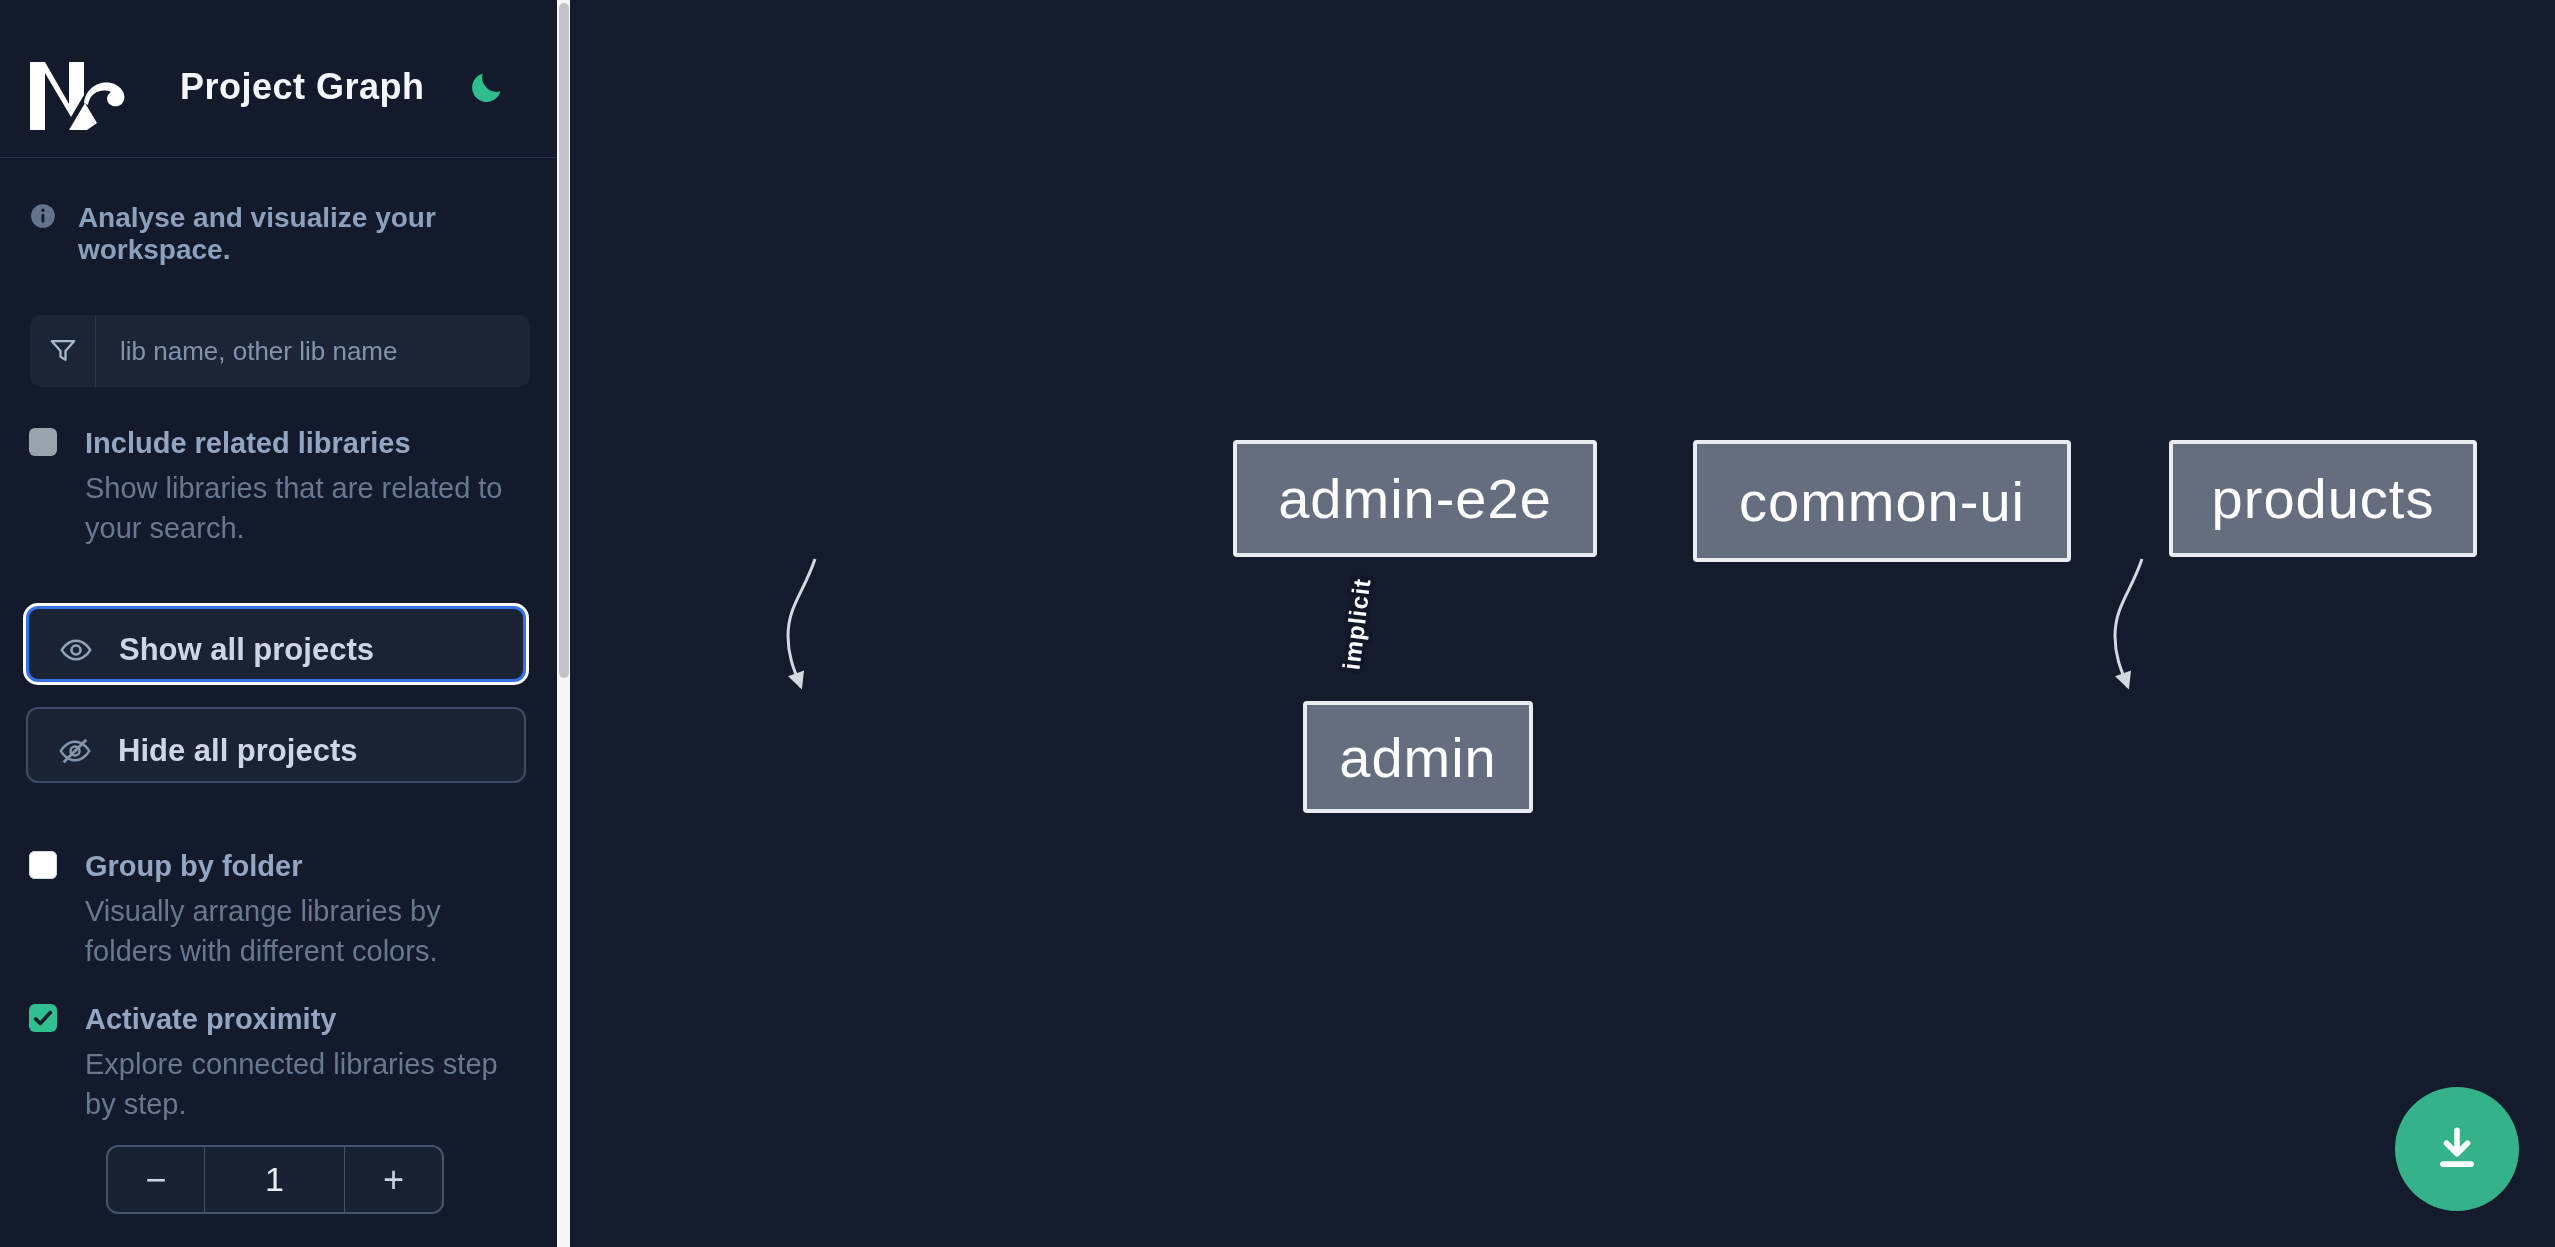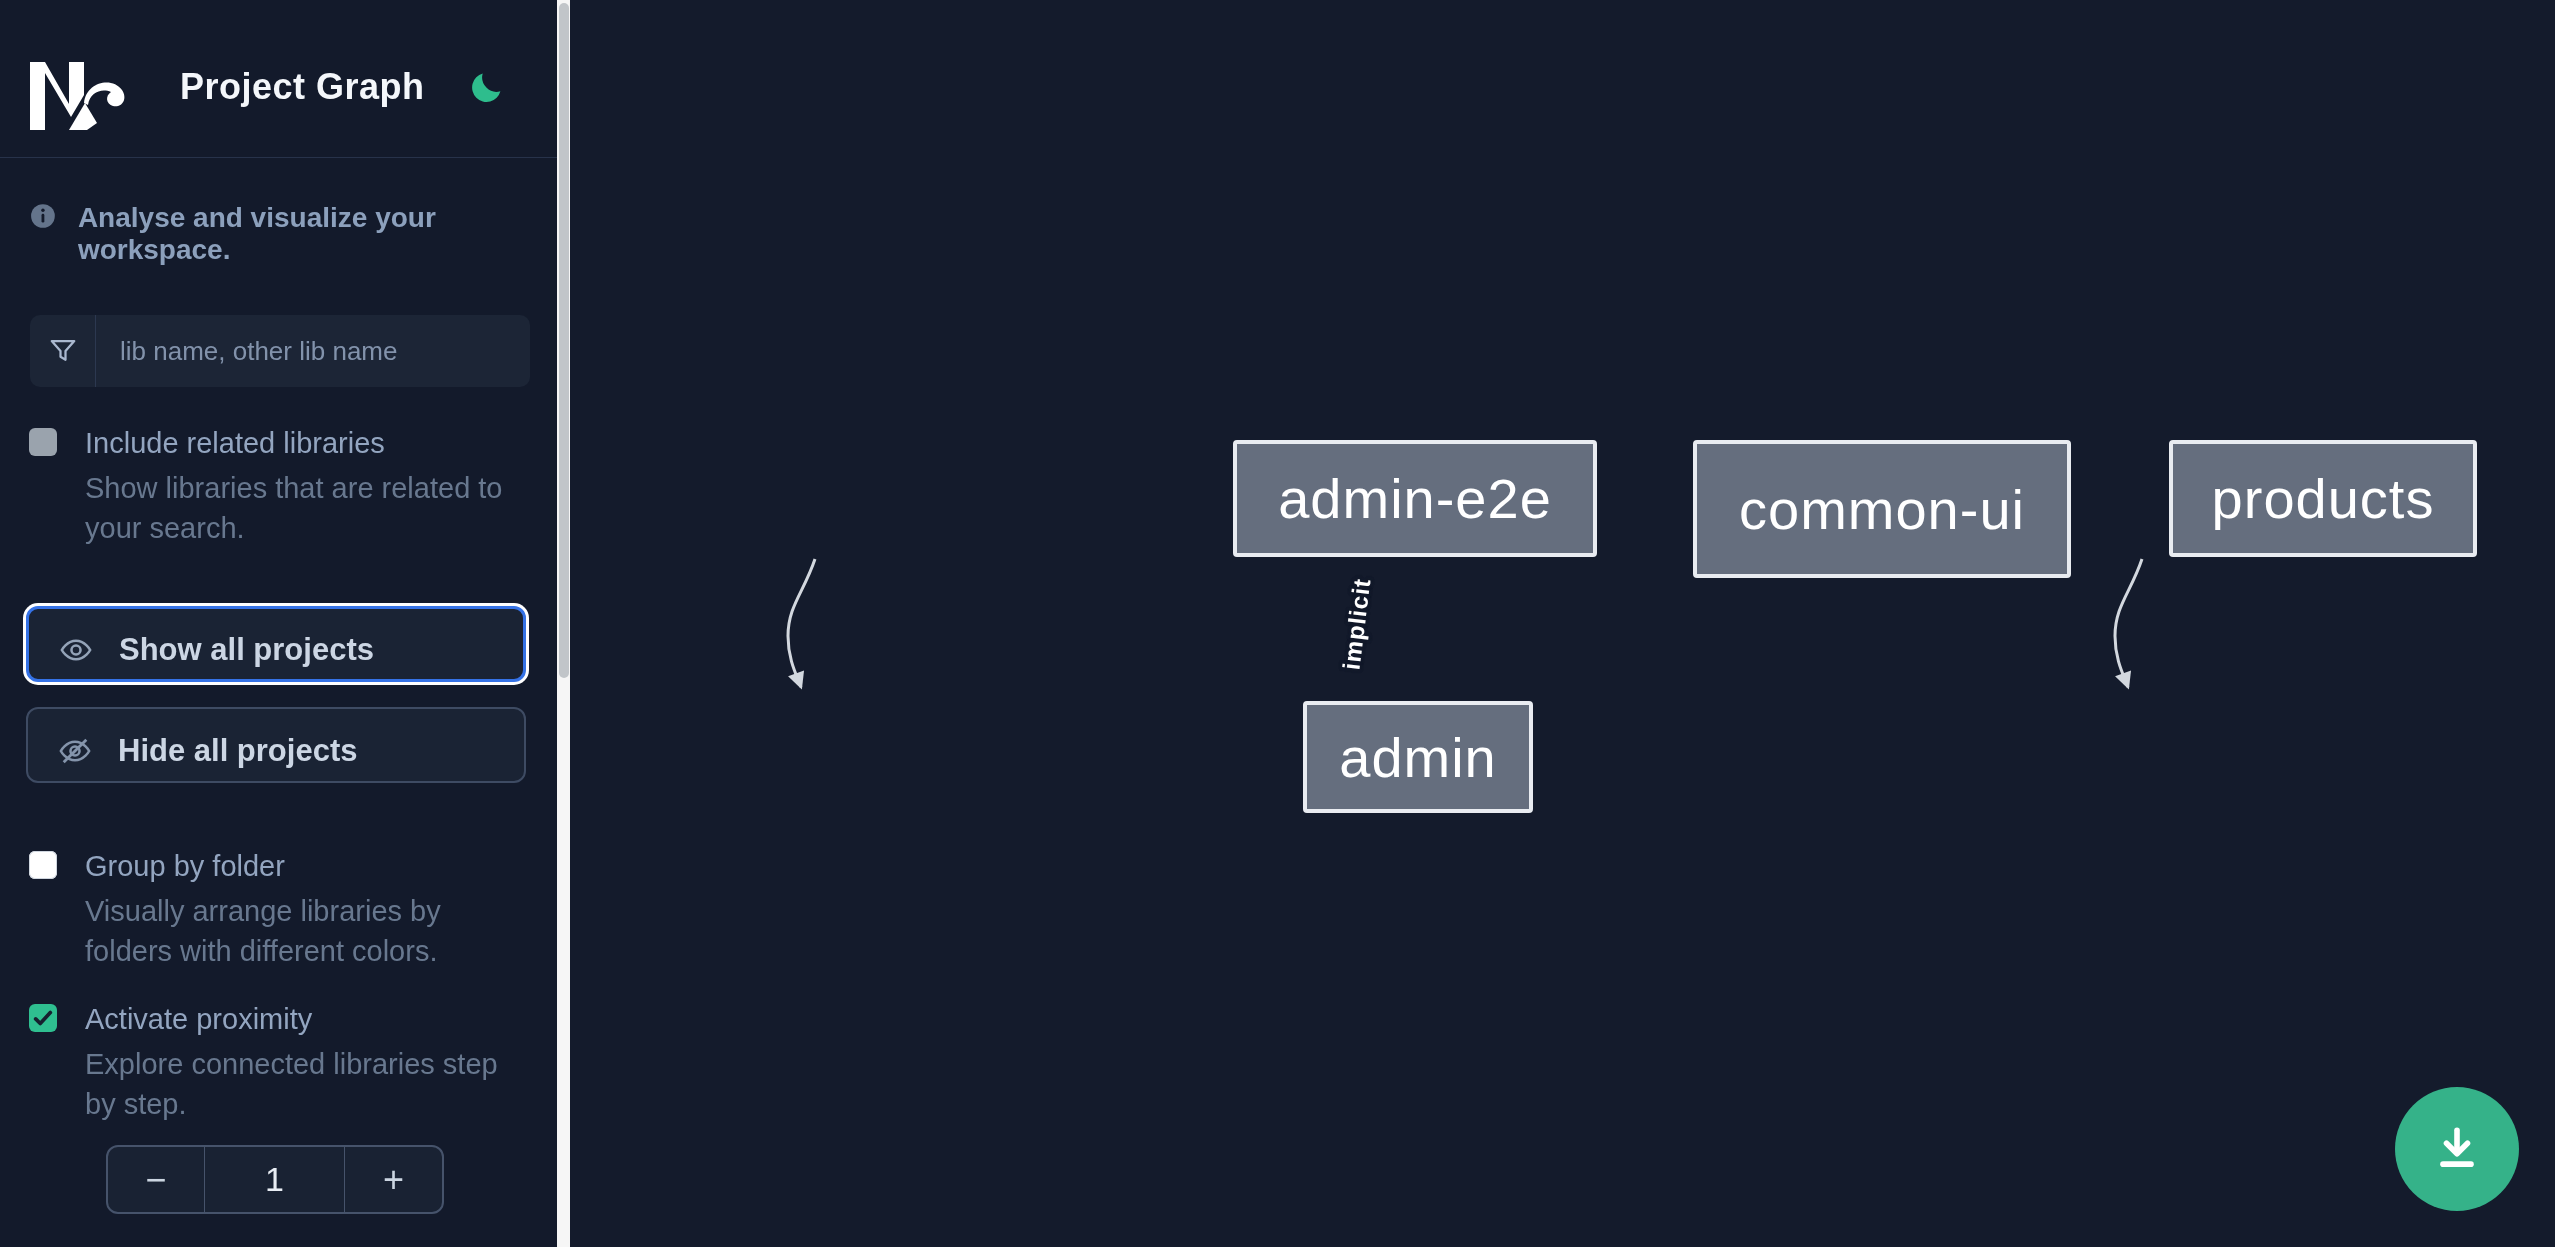--- a/index.html
+++ b/index.html
@@ -19,21 +19,21 @@
   #searchbox{position:absolute;left:30px;top:315px;width:500px;height:72px;background:#1c2536;border-radius:10px;display:flex;align-items:stretch;}
   #searchbox .iconcell{width:66px;display:flex;align-items:center;justify-content:center;border-right:1px solid #2c3850;}
   #searchbox input{flex:1;background:transparent;border:none;outline:none;color:#bef264;font-size:26px;padding:0 24px;}
   #searchbox input::placeholder{color:#8292ab;opacity:1;}
 
   .toggle{position:absolute;left:29px;width:500px;}
   .cb{position:absolute;left:0;top:2px;width:28px;height:28px;border-radius:6px;}
   .cb.gray{background:#9aa3ad;}
   .cb.white{background:#ffffff;box-shadow:0 0 0 1px #cfd6df inset;}
   .cb.green{background:#2fbf90;display:flex;align-items:center;justify-content:center;}
-  .toggle .lbl{display:block;margin-left:56px;font-size:29px;font-weight:400;color:#93a5c0;line-height:34px;}
+  .toggle .lbl{display:block;margin-left:56px;font-size:29px;font-weight:700;color:#93a5c0;line-height:34px;}
   .toggle .desc{display:block;margin-left:56px;margin-top:8px;width:436px;font-size:29px;color:#68788f;line-height:40px;}
 
   .sb-btn{position:absolute;left:26px;width:500px;height:76px;background:#1a2334;border:2px solid #3e4b63;border-radius:12px;display:flex;align-items:center;gap:26px;padding:12px 0 0 30px;cursor:pointer;}
   .sb-btn .blabel{font-size:31px;font-weight:700;color:#ccd6e4;}
   .sb-btn.focused{border:3px solid #3572e6;box-shadow:0 0 0 3px #ffffff;}
 
   #stepper{position:absolute;left:106px;top:1145px;width:338px;height:69px;border:2px solid #46536b;border-radius:12px;background:#192233;display:flex;}
   #stepper .cell{display:flex;align-items:center;justify-content:center;color:#cbd5e1;font-size:36px;cursor:pointer;}
   #stepper .dec{width:98px;border-right:1px solid #46536b;}
   #stepper .val{width:140px;color:#e8edf4;font-size:34px;cursor:text;}
@@ -149,21 +149,21 @@
       <defs>
         <marker id="arrow" viewBox="0 0 10 10" refX="8.5" refY="5" markerWidth="19" markerHeight="17" orient="auto" markerUnits="userSpaceOnUse">
           <path d="M0 0 L10 5 L0 10 z" fill="#d3d8df"></path>
         </marker>
       </defs>
       <path d="M815 559 C804 592 788 606 788 636 C788 660 797 676 801 687" fill="none" stroke="#d3d8df" stroke-width="3" marker-end="url(#arrow)"></path>
       <path d="M2142 559 C2131 592 2115 606 2115 636 C2115 660 2124 676 2128 687" fill="none" stroke="#d3d8df" stroke-width="3" marker-end="url(#arrow)"></path>
     </svg>
 
     <div class="node" style="left:663px;top:440px;width:364px;height:117px">admin-e2e</div>
-    <div class="node" style="left:1123px;top:440px;width:378px;height:138px">common-ui</div>
+    <div class="node" style="left:1123px;top:440px;width:378px;height:122px">common-ui</div>
     <div class="node" style="left:1599px;top:440px;width:308px;height:117px">products</div>
 
     <div class="node" style="left:733px;top:701px;width:230px;height:112px">admin</div>
 
     <div class="edge-label" style="left:787px;top:624px">implicit</div>
 
   </div>
 
   <div id="fab">
     <svg width="56" height="56" viewBox="0 0 24 24" fill="none" stroke="#ffffff" stroke-width="2.4" stroke-linecap="round" stroke-linejoin="round">

